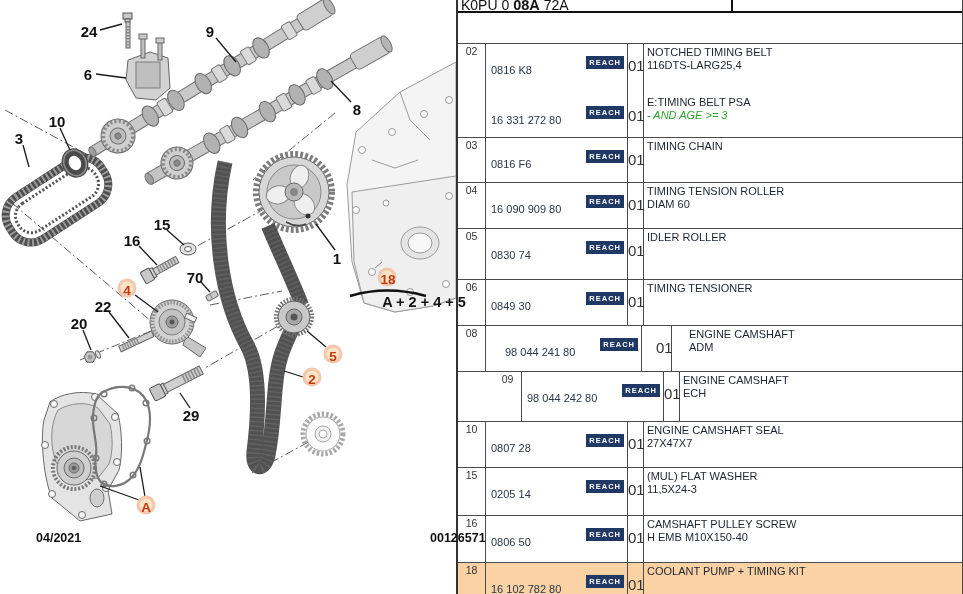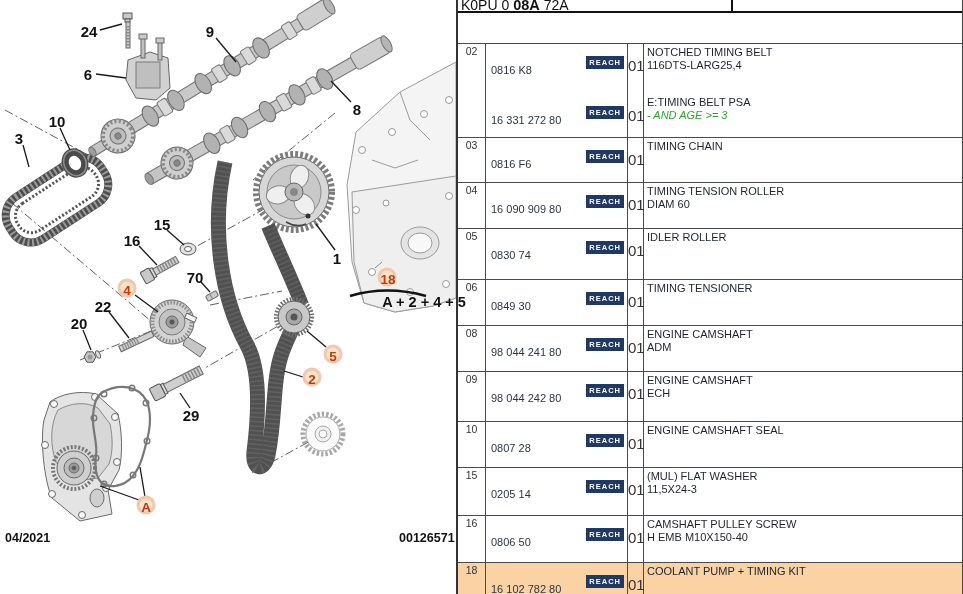--- a/index.html
+++ b/index.html
@@ -7,21 +7,21 @@
   body { font-family: "Liberation Sans", "DejaVu Sans", sans-serif; }
   #stage { position:relative; width:963px; height:594px; background:#fff; overflow:hidden; }
 
   
   #diagram { position:absolute; left:0; top:0; width:456px; height:469px; }
   #diagram svg { position:absolute; left:0; top:0; }
   .co { position:absolute; transform:translate(-50%,-50%); font-weight:bold; font-size:15px;
         color:#111; white-space:nowrap; z-index:5; cursor:default; }
   .co.circ { color:#c03a10; background:#fbe3c6; border:3px solid #f3c6ae; border-radius:50%;
              width:19px; height:19px; line-height:18px; text-align:center; font-size:13.5px; }
-  .diag-note { position:absolute; font-weight:bold; font-size:12.5px; color:#111; z-index:4; }
+  .diag-note { position:absolute; font-weight:bold; font-size:12.5px; color:#111; z-index:4;margin-left:31px; }
   #kit-formula { position:absolute; left:346px; top:294px; width:84px; text-align:center;
                  font-weight:bold; font-size:14.5px; color:#111; z-index:4;margin-left:36px; }
 
   
   #table-area { position:absolute; left:456px; top:0; width:507px; height:594px;
                 border-left:2px solid #333; border-right:1px solid #444; }
   #cat-header { position:absolute; left:0; top:0; width:100%; height:13px; border-bottom:2px solid #111; }
   #cat-header .code { position:absolute; left:3px; top:-3px; font-size:14px; color:#111; white-space:nowrap; }
   #cat-header .code b { font-size:14.5px; }
   #hdr-div { position:absolute; left:273px; top:0; height:13px; border-left:2px solid #111; }
@@ -426,39 +426,39 @@
           <div class="c-qty">
             <div class="qblk">01</div>
           </div>
           <div class="c-desc">
             <div class="dblk">
               <div class="dtitle">TIMING TENSIONER</div>
               <div class="dsub"></div>
             </div>
           </div>
         </div>
-        <div class="prow" style="height: 46px;">
+        <div class="prow" style="height: 46px; gap: 14px;">
           <div class="c-item">08</div>
           <div class="c-part">
             <div class="pblk">
               <span class="pnum">98 044 241 80</span>
               <span class="reach">REACH</span>
             </div>
           </div>
           <div class="c-qty">
             <div class="qblk">01</div>
           </div>
           <div class="c-desc">
             <div class="dblk">
               <div class="dtitle">ENGINE CAMSHAFT</div>
               <div class="dsub">ADM</div>
             </div>
           </div>
         </div>
-        <div class="prow" style="height: 50px;">
+        <div class="prow" style="height: 50px; padding-left: 36px;">
           <div class="c-item">09</div>
           <div class="c-part">
             <div class="pblk">
               <span class="pnum">98 044 242 80</span>
               <span class="reach">REACH</span>
             </div>
           </div>
           <div class="c-qty">
             <div class="qblk">01</div>
           </div>
@@ -476,20 +476,21 @@
               <span class="pnum">0807 28</span>
               <span class="reach">REACH</span>
             </div>
           </div>
           <div class="c-qty">
             <div class="qblk">01</div>
           </div>
           <div class="c-desc">
             <div class="dblk">
               <div class="dtitle">ENGINE CAMSHAFT SEAL</div>
+              <div class="dsub">27X47X7</div>
             </div>
           </div>
         </div>
         <div class="prow" style="height: 48px;">
           <div class="c-item">15</div>
           <div class="c-part">
             <div class="pblk">
               <span class="pnum">0205 14</span>
               <span class="reach">REACH</span>
             </div>

